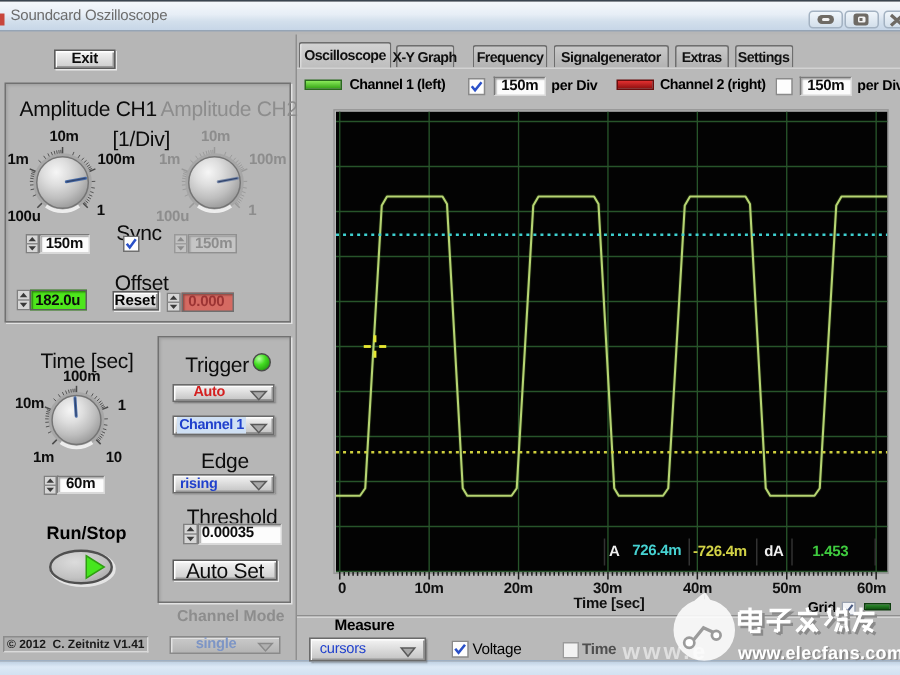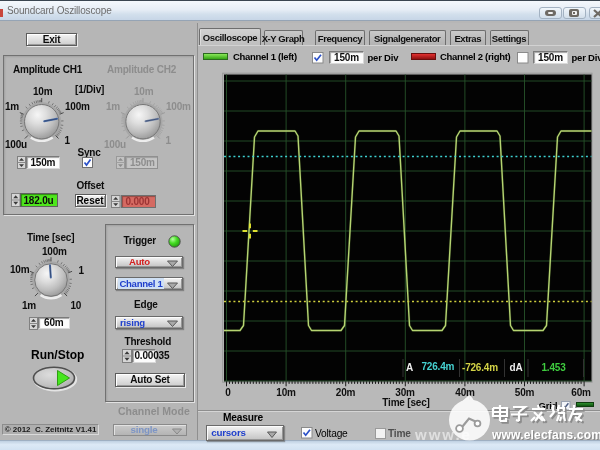--- a/index.html
+++ b/index.html
@@ -1,18 +1,18 @@
 <!DOCTYPE html>
 <html><head><meta charset="utf-8"><style>
 *{margin:0;padding:0;box-sizing:border-box}
 html,body{width:600px;height:450px;overflow:hidden}
 body{position:relative;background:#b6b6b6;font-family:"Liberation Sans",sans-serif;filter:blur(0.38px)}
 .ab{position:absolute}
 .t11{font-size:10px;font-weight:bold;color:#0c0c0c;white-space:nowrap;letter-spacing:-0.2px}
-.t12{font-size:10px;font-weight:bold;color:#0c0c0c;white-space:nowrap;letter-spacing:-0.2px}
+.t12{font-size:14px;font-weight:normal;color:#0c0c0c;white-space:nowrap;letter-spacing:-0.2px}
 .dis{color:#8d8d8d}
 .btn{background:linear-gradient(180deg,#f5f5f5,#e2e2e2 45%,#cdcdcd);border:1px solid #5c5c5c;
 box-shadow:inset 1px 1px 0 #fff,inset -1px -1px 0 #9a9a9a,1px 1px 0 rgba(255,255,255,.7);
 display:flex;align-items:center;justify-content:center}
 .fld{background:#fcfcfc;border:1px solid #7a7a7a;border-right-color:#d9d9d9;border-bottom-color:#d9d9d9;
 box-shadow:inset 1px 1px 1px rgba(0,0,0,.35);display:flex;align-items:center}
 .ddl{background:linear-gradient(180deg,#f4f4f4,#d9d9d9 55%,#c3c3c3);border:1px solid #6a6a6a;
 box-shadow:inset 1px 1px 0 #fdfdfd,inset -1px -1px 0 #969696,1px 1px 1px rgba(80,80,80,.5);
 display:flex;align-items:center;justify-content:center}
 .groove{border:1px solid #717171;box-shadow:1px 1px 0 #e2e2e2,inset 1px 1px 2px rgba(0,0,0,.12)}
@@ -35,21 +35,21 @@
 <div class="ab" style="left:588.5px;top:6.5px;width:16px;height:12px;background:linear-gradient(180deg,#f0f6fb,#d3dfeb);border:1px solid #a3b2c2;border-radius:3px">
  <svg width="14" height="10" style="position:absolute;left:2px;top:1px">
       <path d="M2 1 L10 8 M10 1 L2 8" stroke="#6e6a64" stroke-width="2.2"></path>
     </svg>
   </div>
 
 <div class="ab" style="left:0;top:440px;width:600px;height:10px;background:linear-gradient(180deg,#bfd0e2,#dce9f6 40%,#d2e2f2);border-top:1px solid #9eafc2"></div>
 
 <div class="ab" style="left:197px;top:23px;width:403px;height:417px;background:#b9b9b9;border-left:1px solid #8f8f8f"></div>
 
-<div class="btn ab" style="left:26px;top:33px;width:51px;height:13px">
+<div class="btn ab" style="left:36px;top:33px;width:41px;height:13px">
     <span class="t11">Exit</span>
   </div>
 
 <div class="groove ab" style="left:3px;top:55px;width:191px;height:160px"></div>
 <div class="ab t12" style="left:13px;top:63.5px">Amplitude CH1</div>
 <div class="ab t12 dis" style="left:107px;top:63.5px">Amplitude CH2</div>
 <div class="ab t12" style="left:75px;top:83.5px">[1/Div]</div>
 
 <div class="ab t11" style="left:33px;top:85.5px">10m</div>
 <div class="ab t11" style="left:5px;top:101px">1m</div>
@@ -171,21 +171,21 @@
       <path d="M1.5 1 L11.5 1 L6.5 6.5 Z" fill="#a8a8a8" stroke="#5a5a5a" stroke-width="1"></path>
     </svg>
   </div>
 <div class="ab t12" style="left:124.5px;top:335.5px">Threshold</div>
 <svg class="ab" width="10" height="14" style="left:121.5px;top:348.5px">
     <rect x="0.5" y="0.5" width="9" height="13" fill="#d6d6d6" stroke="#808080"></rect>
     <line x1="0.5" y1="7" x2="9.5" y2="7" stroke="#8a8a8a"></line>
     <path d="M5 2.2 L2.4 5.2 L7.6 5.2 Z" fill="#3a3a3a"></path>
     <path d="M5 11.8 L2.4 8.8 L7.6 8.8 Z" fill="#3a3a3a"></path>
   </svg>
-<div class="fld ab" style="left:131.5px;top:349px;width:24px;height:13.5px">
+<div class="fld ab" style="left:131.5px;top:349px;width:56px;height:13.5px">
     <span class="t11" style="margin-left:2px">0.00035</span>
   </div>
 <div class="btn ab" style="left:115px;top:373px;width:70px;height:13.5px">
     <span class="t12">Auto Set</span>
   </div>
 
 <div class="ab" style="left:118px;top:404.5px;font-size:10.5px;font-weight:bold;color:#8d8d8d;white-space:nowrap">Channel Mode</div>
 <div class="ab" style="left:113px;top:423.5px;width:74px;height:12px;background:linear-gradient(180deg,#cacaca,#b4b4b4);border:1px solid #8a8a8a;box-shadow:inset 1px 1px 0 #e2e2e2;display:flex;align-items:center;justify-content:center">
  <span style="font-size:9.8px;font-weight:bold;color:#7d95c5;margin-right:12px;letter-spacing:-0.2px">single</span>
  <svg width="12" height="8" style="position:absolute;right:3px;top:3px">
@@ -382,21 +382,21 @@
 <svg class="ab" width="10" height="10" style="left:560.5px;top:400.5px">
     <rect x="0.5" y="0.5" width="8.5" height="8.5" fill="#f2f4f8" stroke="#9aa2b0"></rect>
     <path d="M2 4.5 L3.8 6.8 L7.4 2.2" stroke="#4a5a80" stroke-width="1.4" fill="none"></path>
   </svg>
 <div class="ab" style="left:575.5px;top:401.5px;width:18px;height:5.5px;background:linear-gradient(180deg,#2e8f2e,#115511);border:1px solid #0d3d0d"></div>
 
 <div class="ab" style="left:198px;top:409.5px;width:402px;height:1px;background:#8e8e8e"></div>
 <div class="ab" style="left:198px;top:410.5px;width:402px;height:1px;background:#d5d5d5"></div>
 <div class="ab" style="left:223px;top:411.5px;font-size:10.2px;font-weight:bold;letter-spacing:-0.2px">Measure</div>
 <div class="ddl ab" style="left:205.5px;top:424.5px;width:78px;height:16.5px">
-    <span style="font-size:9.8px;font-weight:bold;color:#2040cc;margin-right:32px;letter-spacing:-0.2px">cursors</span>
+    <span style="font-size:9.8px;font-weight:normal;color:#2040cc;margin-right:32px;letter-spacing:-0.2px">cursors</span>
  <svg width="12" height="8" style="position:absolute;right:5px;top:5px">
       <path d="M1.5 1 L10.5 1 L6 6.5 Z" fill="#a8a8a8" stroke="#5a5a5a" stroke-width="1"></path>
     </svg>
   </div>
 <svg class="ab" width="12" height="12" style="left:301px;top:427px">
     <rect x="0.5" y="0.5" width="10.5" height="10.5" fill="#fdfdfd" stroke="#8a8a8a"></rect>
     <path d="M2.5 5.5 L4.7 8.2 L9 2.8" stroke="#2a50c8" stroke-width="1.7" fill="none"></path>
   </svg>
 <div class="ab" style="left:315px;top:428px;font-size:10.2px;font-weight:normal;letter-spacing:-0.2px">Voltage</div>
 <svg class="ab" width="11" height="11" style="left:374.5px;top:427.5px">

